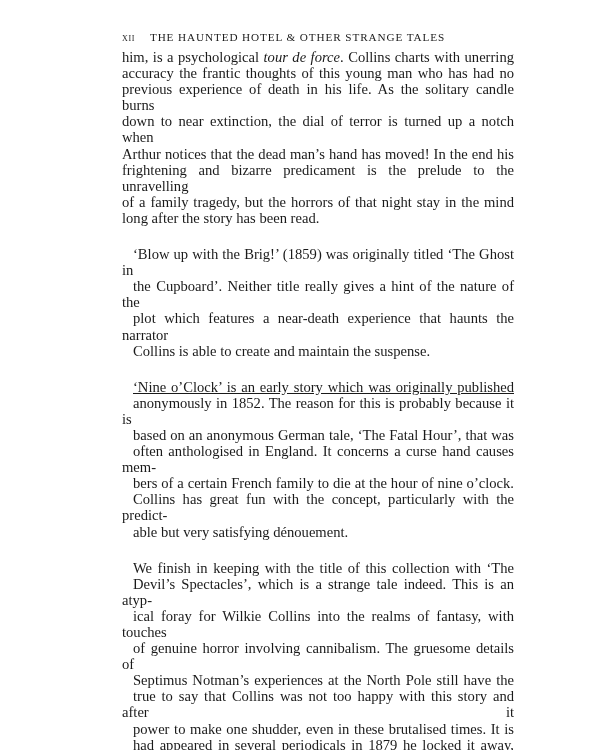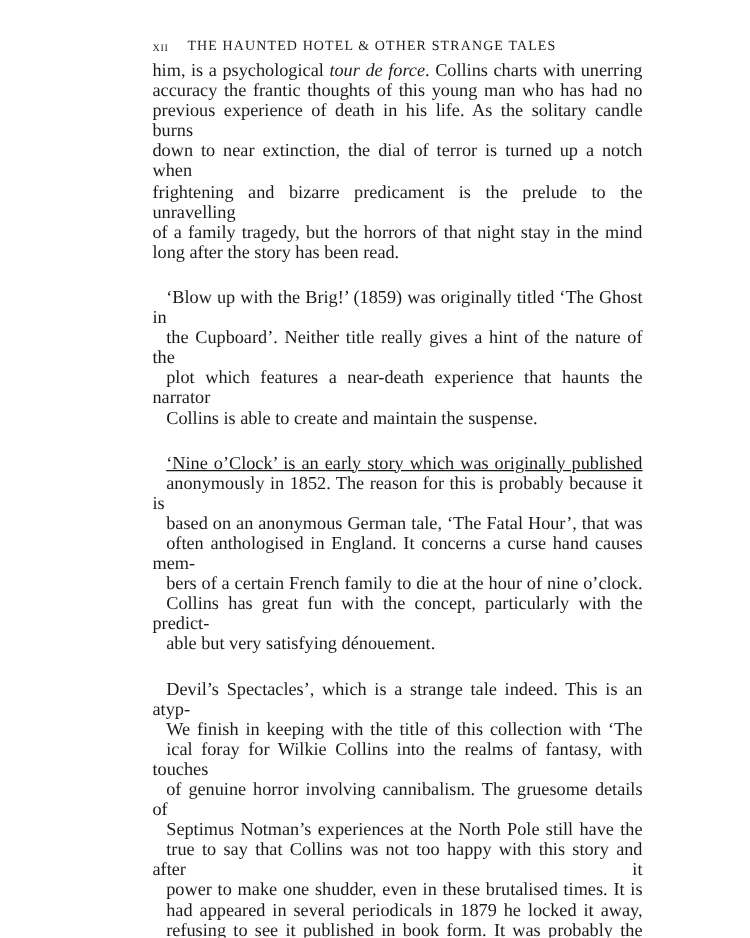--- a/index.html
+++ b/index.html
@@ -48,42 +48,43 @@
   <div class="running-head">
     <span class="folio">XII</span>
     <span class="head-title">THE HAUNTED HOTEL &amp; OTHER STRANGE TALES</span>
   </div>
   <div class="body-text" id="body-text">
       <p>
         <span class="line">him, is a psychological <em>tour de force</em>. Collins charts with unerring</span>
         <span class="line">accuracy the frantic thoughts of this young man who has had no</span>
         <span class="line">previous experience of death in his life. As the solitary candle burns</span>
         <span class="line">down to near extinction, the dial of terror is turned up a notch when</span>
+        <span class="line">Arthur notices that the dead man’s hand has moved! In the end his</span>
         <span class="line">frightening and bizarre predicament is the prelude to the unravelling</span>
         <span class="line">of a family tragedy, but the horrors of that night stay in the mind</span>
         <span class="line last">long after the story has been read.</span>
       </p>
       <p class="indent">
         <span class="line" style="text-indent: 11px;">‘Blow up with the Brig!’ (1859) was originally titled ‘The Ghost in</span>
         <span class="line">the Cupboard’. Neither title really gives a hint of the nature of the</span>
         <span class="line">plot which features a near-death experience that haunts the narrator</span>
         <span class="line last">Collins is able to create and maintain the suspense.</span>
       </p>
       <p class="indent">
         <span class="line" style="text-indent: 11px; text-decoration: underline;">‘Nine o’Clock’ is an early story which was originally published</span>
         <span class="line">anonymously in 1852. The reason for this is probably because it is</span>
         <span class="line">based on an anonymous German tale, ‘The Fatal Hour’, that was</span>
         <span class="line">often anthologised in England. It concerns a curse hand causes mem-</span>
         <span class="line">bers of a certain French family to die at the hour of nine o’clock.</span>
         <span class="line">Collins has great fun with the concept, particularly with the predict-</span>
         <span class="line last">able but very satisfying dénouement.</span>
       </p>
       <p class="indent">
+        <span class="line" style="text-indent: 11px;">We finish in keeping with the title of this collection with ‘The</span>
         <span class="line">Devil’s Spectacles’, which is a strange tale indeed. This is an atyp-</span>
-        <span class="line" style="text-indent: 11px;">We finish in keeping with the title of this collection with ‘The</span>
         <span class="line">ical foray for Wilkie Collins into the realms of fantasy, with touches</span>
         <span class="line">of genuine horror involving cannibalism. The gruesome details of</span>
         <span class="line">Septimus Notman’s experiences at the North Pole still have the</span>
         <span class="line">true to say that Collins was not too happy with this story and after it</span>
         <span class="line">power to make one shudder, even in these brutalised times. It is</span>
         <span class="line">had appeared in several periodicals in 1879 he locked it away,</span>
         <span class="line">refusing to see it published in book form. It was probably the tone</span>
       </p>
     </div>
 </div>

